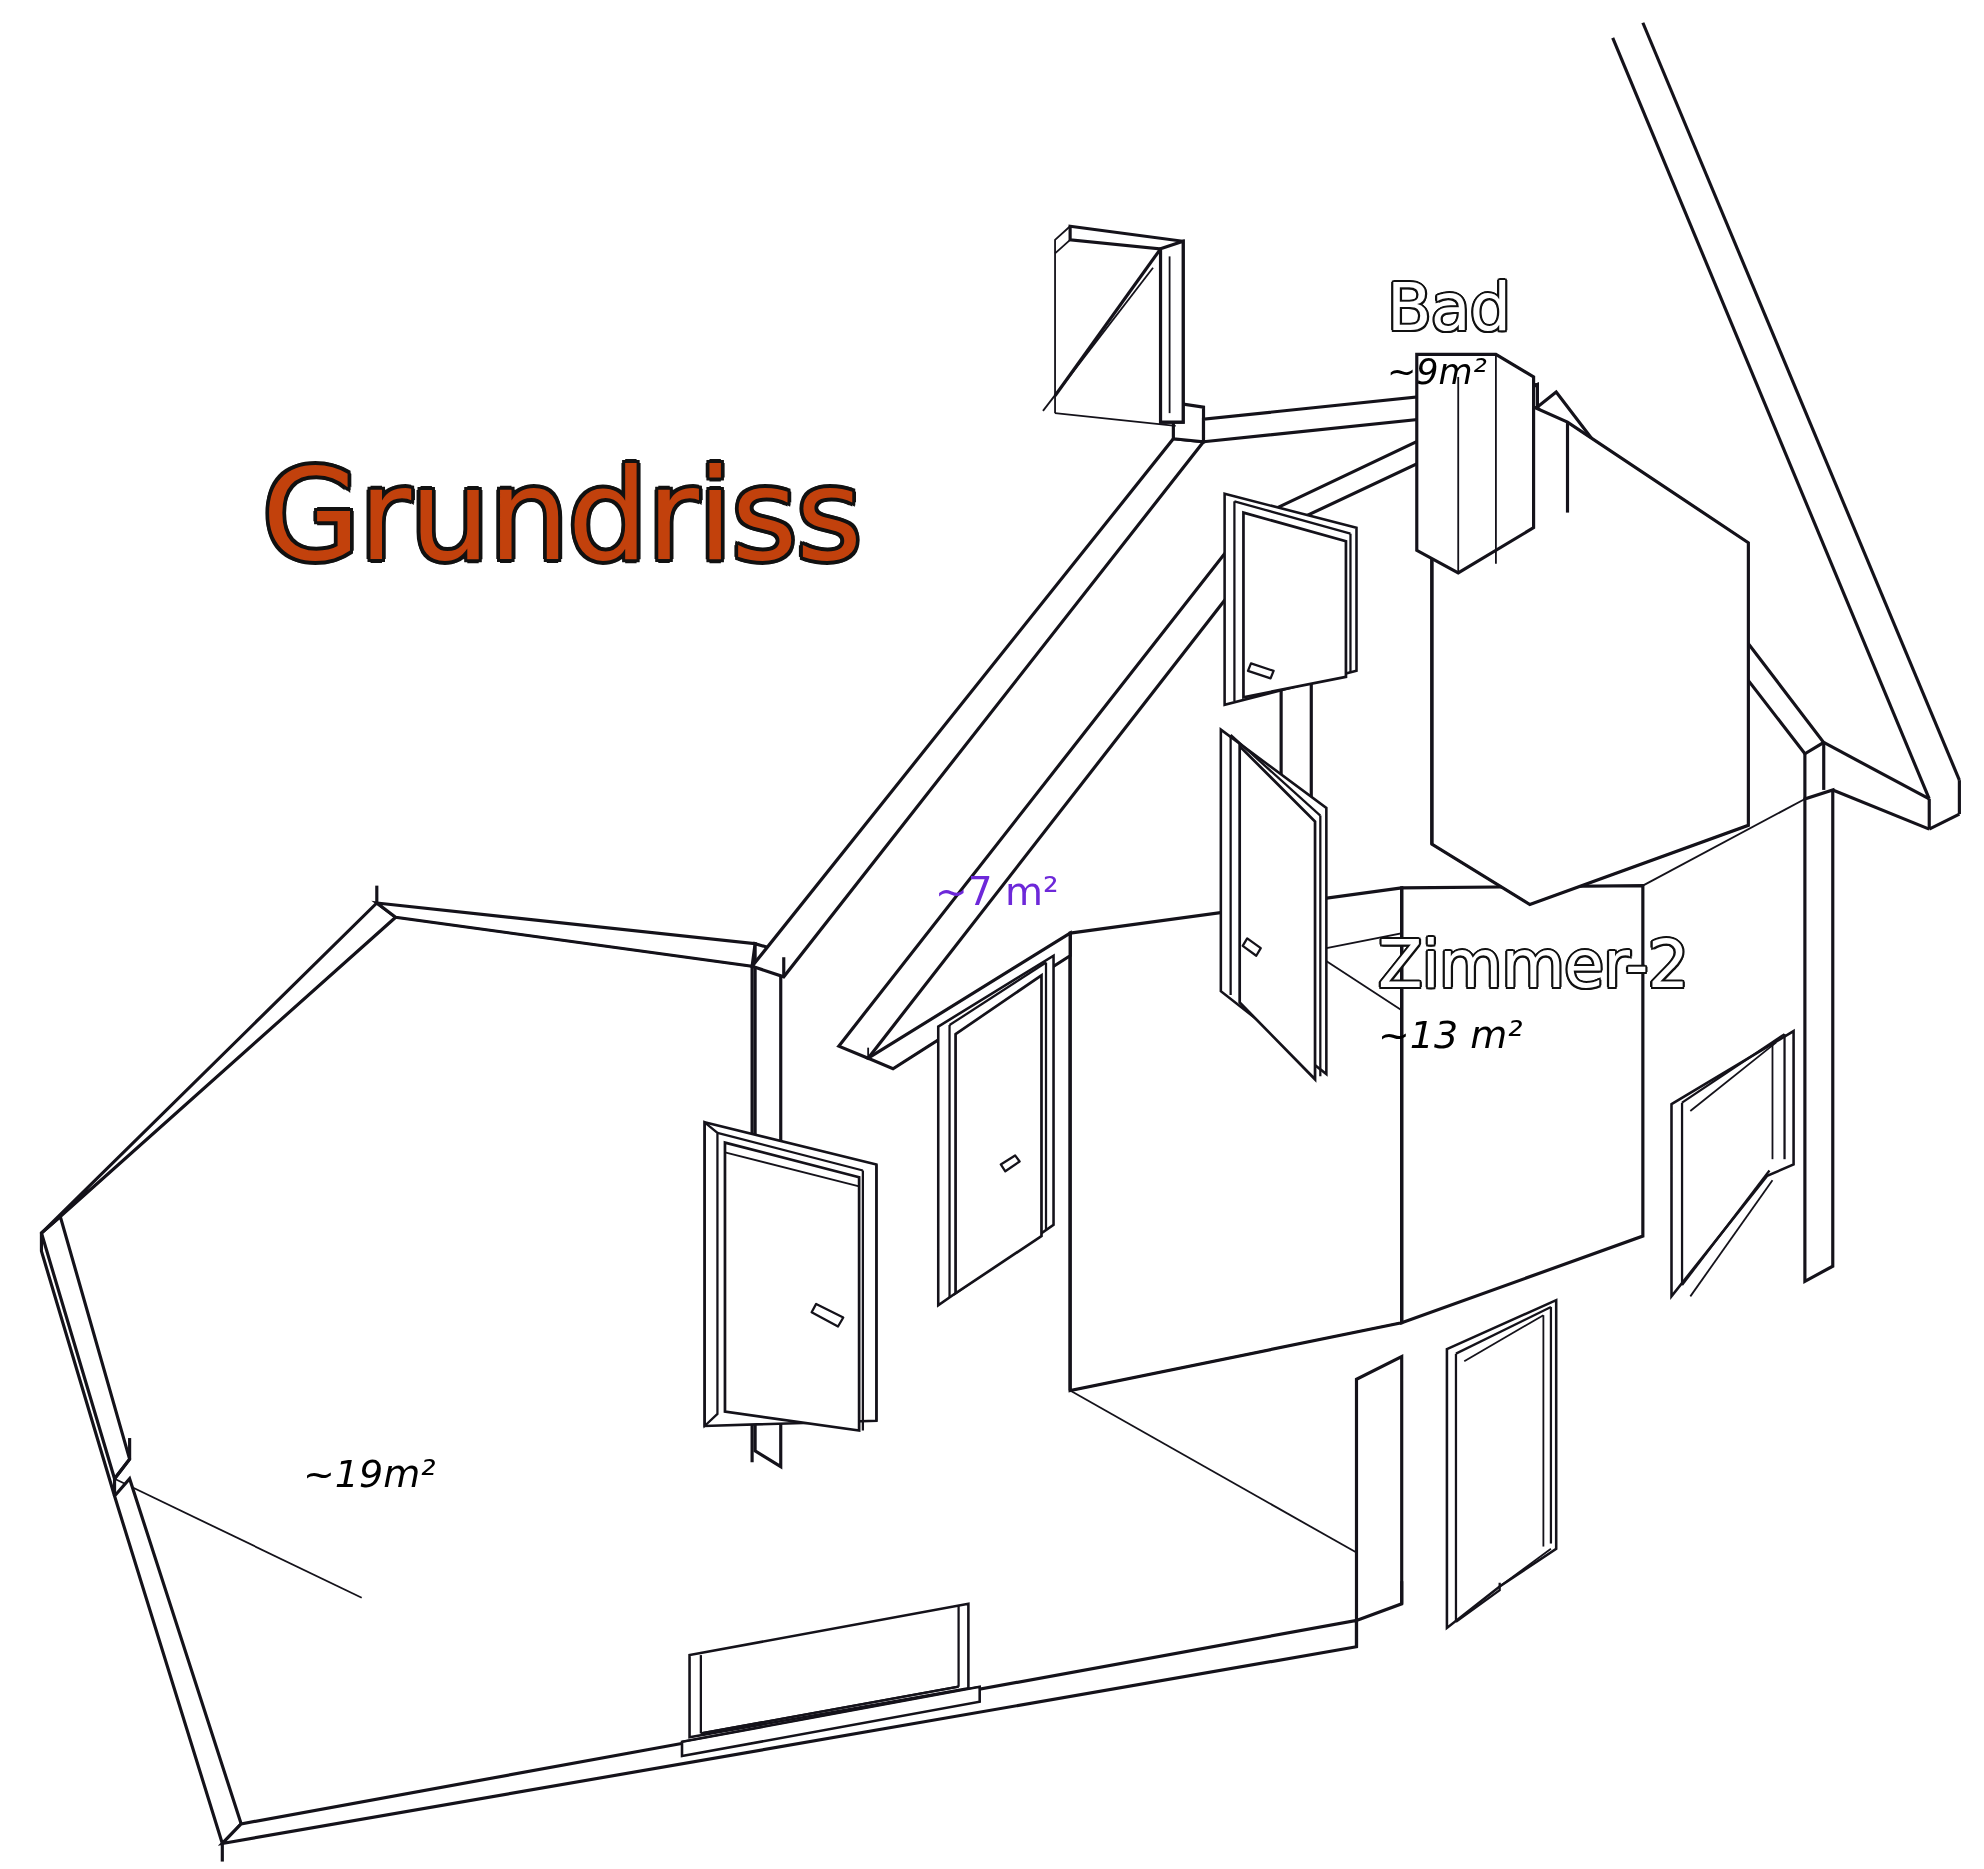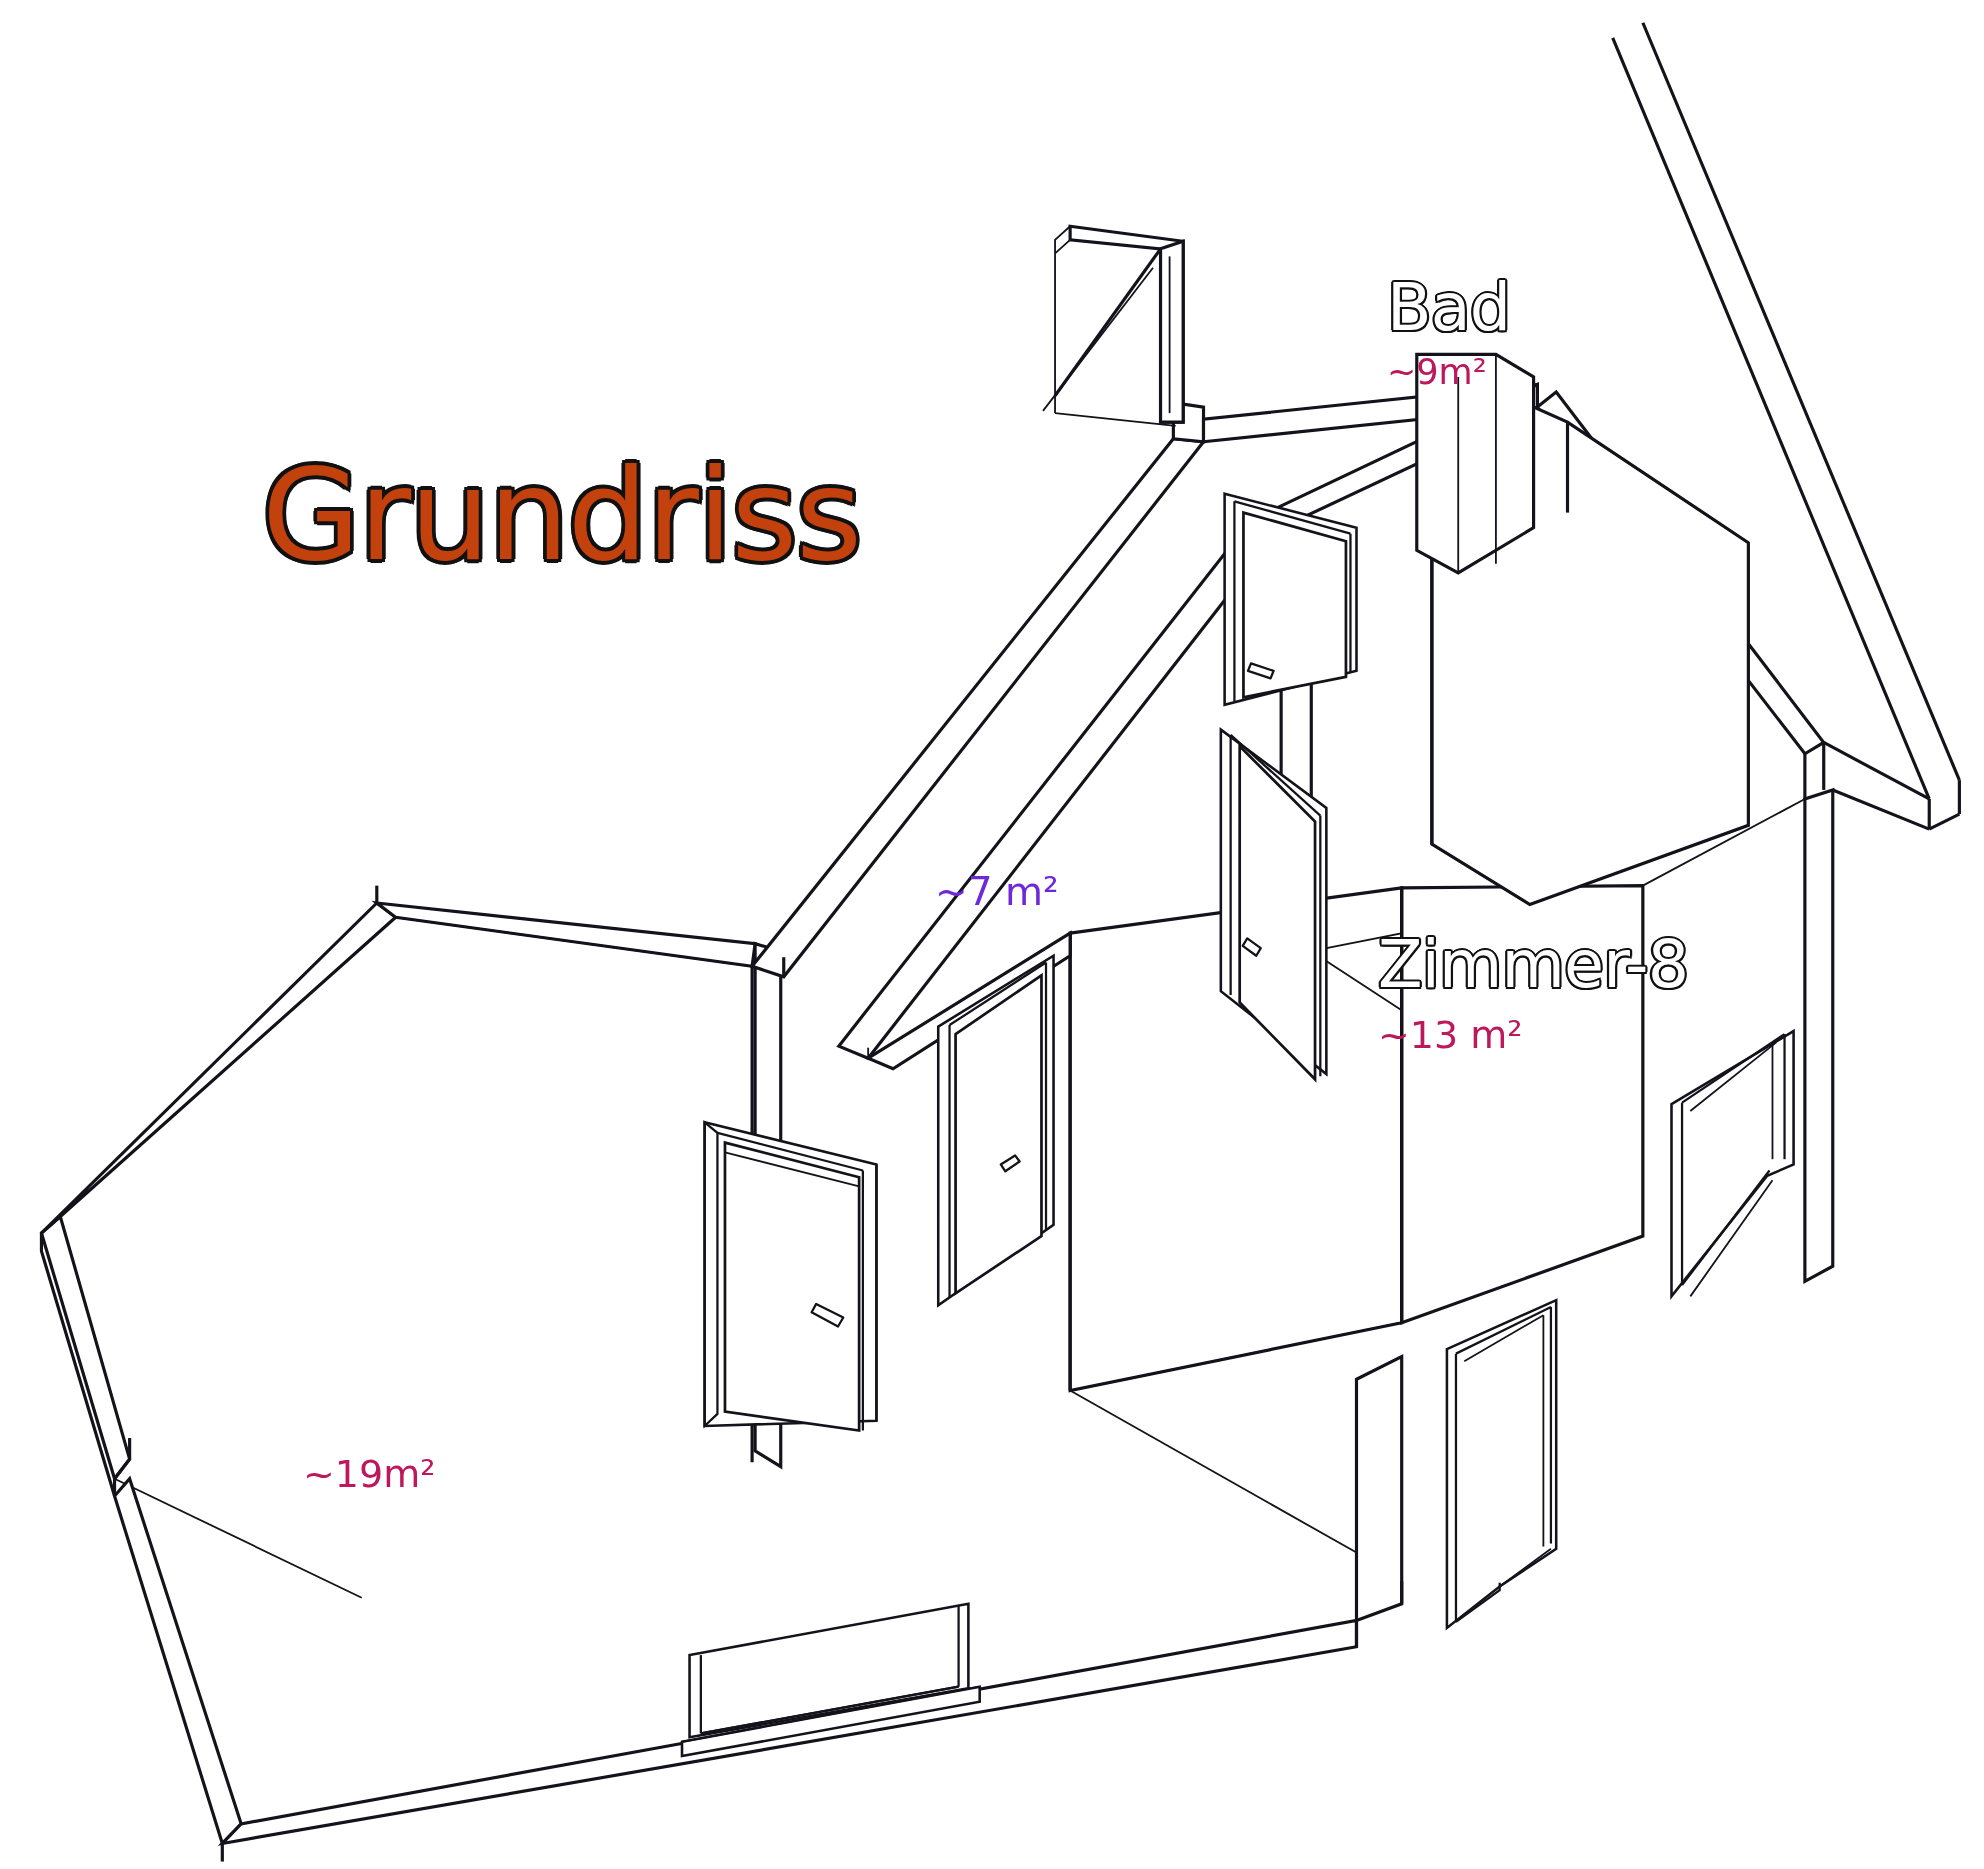--- a/index.html
+++ b/index.html
@@ -93,23 +93,24 @@
     letter-spacing: -0.8px;
     -webkit-text-stroke: 3px #111111;
     paint-order: stroke fill;
     text-shadow:
        2.3px 0 0 #111, -2.3px 0 0 #111, 0 2.3px 0 #111, 0 -2.3px 0 #111,
        1.5px 1.5px 0 #111, -1.5px 1.5px 0 #111, 1.5px -1.5px 0 #111, -1.5px -1.5px 0 #111;
     margin-top: 20px;
   }
   .room-area {
     font-family: "DejaVu Sans", sans-serif;
-    color: #be185d;
+    color: #000000;
     font-weight: 400;
     letter-spacing: 0px;
+    font-style: italic;
   }
   .title-text {
     position: absolute;
     font-family: "DejaVu Sans", sans-serif;
     font-weight: 400;
     color: #c2410c;
     white-space: nowrap;
     letter-spacing: -1.5px;
     -webkit-text-stroke: 5.3px #111111;
     paint-order: stroke fill;
@@ -317,21 +318,21 @@
   <div class="label-layer">
 
     <div class="title-text" style="left:262px; top:452px; font-size:127px; line-height:1;">Grundriss</div>
 
     <div class="room-label" style="left:303px; top:1427px;">
       <div class="room-area" style="font-size:38px; line-height:1.4; margin-top:21px;">~19m²</div>
     </div>
 
 
     <div class="room-label" style="left:1378px; top:912px;">
-      <div class="room-name" style="font-size:65px; line-height:1;">Zimmer-8</div>
+      <div class="room-name" style="font-size:65px; line-height:1;">Zimmer-2</div>
       <div class="room-area" style="font-size:38px; line-height:1.4; margin-top:12px;">~13 m²</div>
     </div>
 
     <div class="room-label" style="left:1387px; top:255px;">
       <div class="room-name" style="font-size:65px; line-height:1;">Bad</div>
       <div class="room-area" style="font-size:35px; line-height:1.4; margin-top:7.5px;">~9m²</div>
     </div>
 
     <div class="plain-area" style="left:935px; top:856px; font-size:39px; line-height:1;">~7 m²</div>
 

